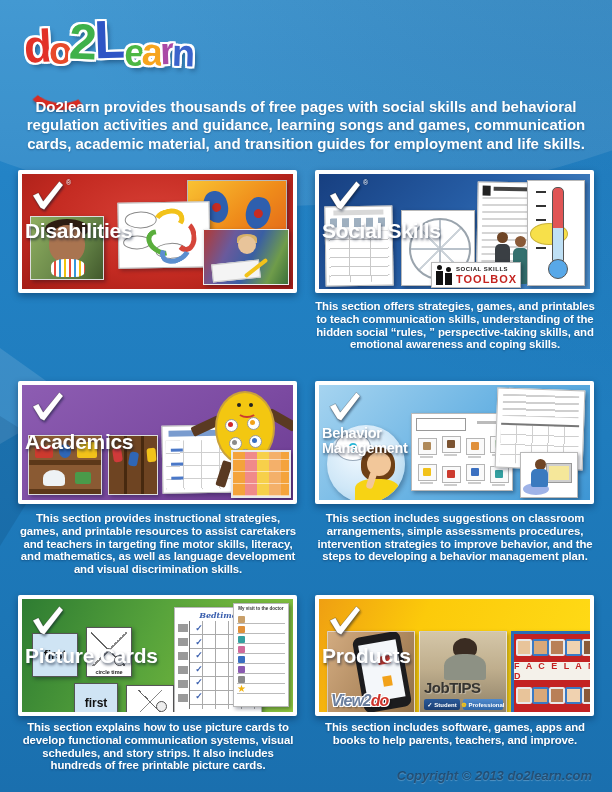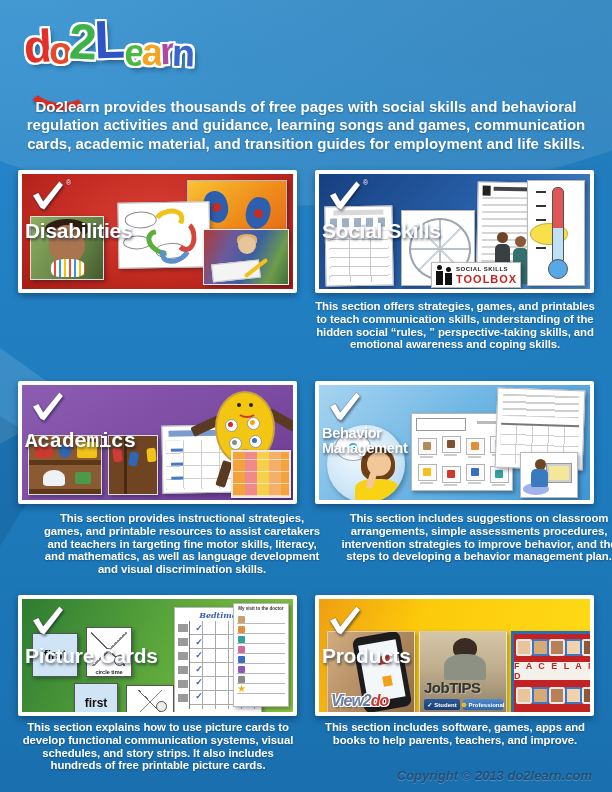--- a/index.html
+++ b/index.html
@@ -33,36 +33,36 @@
     text-shadow:1px 2px 2px rgba(0,25,60,.45);z-index:3;}
   .intro{position:absolute;left:18px;right:18px;top:98px;margin:0;text-align:center;color:#fff;
     font-size:15px;font-weight:bold;line-height:1.22;text-shadow:0 1px 2px rgba(0,25,60,.35);z-index:3;}
   
   .panel{position:absolute;width:279px;height:123px;box-sizing:border-box;border:4px solid #fff;border-radius:2px;
     box-shadow:0 3px 7px rgba(0,20,50,.4);overflow:hidden;}
   .r1{top:170px;}.r2{top:381px;}.r3{top:595px;height:121px;}
   .c1{left:18px;}.c2{left:315px;}
   .p-dis{background:radial-gradient(ellipse at 50% 38%,#d84036 0%,#c42b22 55%,#a51d16 100%);}
   .p-soc{background:linear-gradient(135deg,#173f80 0%,#265da5 45%,#4f94d0 100%);}
-  .p-aca{background:linear-gradient(150deg,#8d5db2 0%,#7c4ba2 55%,#6a3a90 100%);font-family:Liberation Mono, monospace;}
+  .p-aca{background:linear-gradient(150deg,#8d5db2 0%,#7c4ba2 55%,#6a3a90 100%);}
   .p-beh{background:linear-gradient(135deg,#a6d4f0 0%,#64b0e2 55%,#3e96d4 100%);}
   .p-pic{background:linear-gradient(115deg,#2e7c32 0%,#57a33b 45%,#90c83f 100%);}
   .p-pro{background:linear-gradient(115deg,#ef9f12 0%,#fcca0a 35%,#ffdd18 100%);}
   .ptitle{position:absolute;left:6px;top:5px;z-index:6;display:flex;align-items:flex-start;flex-direction:column;}
   .check{width:38px;height:33px;flex:0 0 auto;filter:drop-shadow(1px 2px 1px rgba(0,15,40,.45));}
   .ptext{margin:7px 0 0 -3px;color:#fff;font-size:21px;font-weight:bold;letter-spacing:-0.3px;
     text-shadow:1px 2px 3px rgba(0,15,40,.6);}
   .p-beh .ptext{font-size:14.5px;line-height:1.05;width:96px;margin-top:3px;}
   .reg{position:absolute;left:38px;top:0;color:#fff;font-size:7px;text-shadow:0 0 2px rgba(0,15,40,.6);}
   .collage{position:absolute;inset:0;}
   .card{position:absolute;background:#fff;border:1px solid #b9b9b9;box-shadow:2px 2px 4px rgba(0,10,30,.35);box-sizing:border-box;}
   
   .desc{position:absolute;width:284px;margin:0;text-align:center;color:#fff;font-size:11.4px;font-weight:bold;
     line-height:1.12;letter-spacing:-0.1px;text-shadow:0 1px 2px rgba(0,25,60,.4);}
-  .d1{top:300px;}.d2{top:512px;margin-left:24px;}.d3{top:721px;}
+  .d1{top:300px;}.d2{top:512px;}.d3{top:721px;}
   .dc1{left:16px;}.dc2{left:313px;}
   .copyright{position:absolute;right:20px;top:768px;margin:0;font-size:13px;font-weight:bold;font-style:italic;
     color:rgba(30,64,98,.78);text-shadow:0 1px 1px rgba(255,255,255,.25);}
   
   .dis-paint{right:6px;top:6px;width:100px;height:64px;background:linear-gradient(140deg,#f9c232,#ef8b1a 55%,#e2661a);}
   .hand{position:absolute;width:24px;height:32px;border-radius:45% 45% 50% 50%;background:#2e5fae;}
   .hand::after{content:"";position:absolute;left:8px;top:12px;width:9px;height:9px;border-radius:50%;background:#c62c22;}
   .h1{left:16px;top:10px;transform:rotate(-12deg);}
   .h2{left:58px;top:16px;transform:rotate(14deg);}
   .dis-flow{left:96px;top:28px;width:92px;height:66px;transform:rotate(-1deg);}

